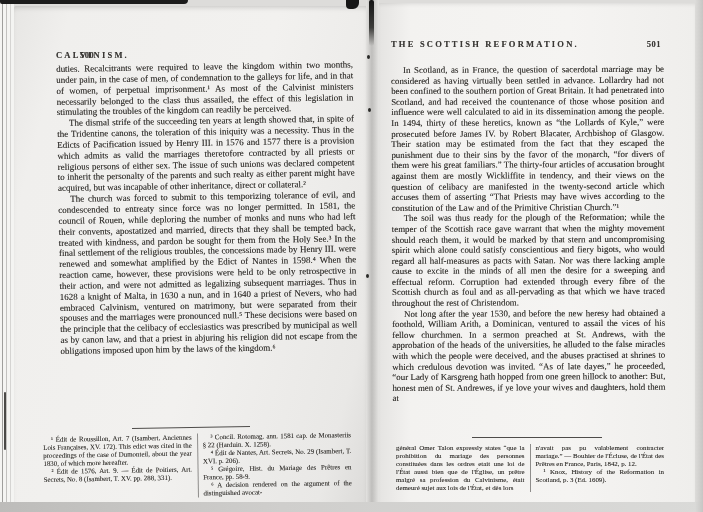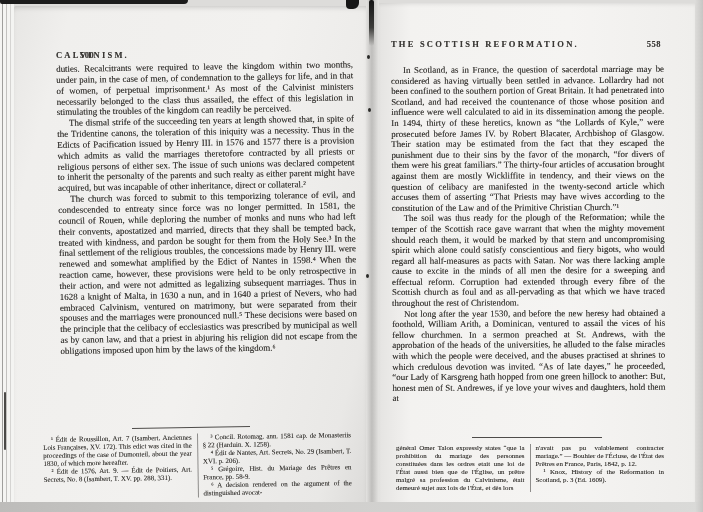--- a/index.html
+++ b/index.html
@@ -111,21 +111,21 @@
   <div class="gutter"></div>
   <div class="spine-top"></div>
   <div class="top-blob"></div>
   <div class="speck s1"></div>
   <div class="speck s2"></div>
   <div class="speck s3"></div>
 
   <div class="page page-right">
     <div class="header">
       <span class="title">THE SCOTTISH REFORMATION.</span>
-      <span class="num">558</span>
+      <span class="num">501</span>
     </div>
     <div class="body">
       <p>In Scotland, as in France, the question of sacerdotal marriage may be considered as having virtually been settled in advance. Lollardry had not been confined to the southern portion of Great Britain. It had penetrated into Scotland, and had received the countenance of those whose position and influence were well calculated to aid in its dissemination among the people. In 1494, thirty of these heretics, known as “the Lollards of Kyle,” were prosecuted before James IV. by Robert Blacater, Archbishop of Glasgow. Their station may be estimated from the fact that they escaped the punishment due to their sins by the favor of the monarch, “for divers of them were his great familiars.” The thirty-four articles of accusation brought against them are mostly Wickliffite in tendency, and their views on the question of celibacy are manifested in the twenty-second article which accuses them of asserting “That Priests may have wives according to the constitution of the Law and of the Primitive Christian Church.”¹</p>
       <p>The soil was thus ready for the plough of the Reformation; while the temper of the Scottish race gave warrant that when the mighty movement should reach them, it would be marked by that stern and uncompromising spirit which alone could satisfy conscientious and fiery bigots, who would regard all half-measures as pacts with Satan. Nor was there lacking ample cause to excite in the minds of all men the desire for a sweeping and effectual reform. Corruption had extended through every fibre of the Scottish church as foul and as all-pervading as that which we have traced throughout the rest of Christendom.</p>
       <p>Not long after the year 1530, and before the new heresy had obtained a foothold, William Arith, a Dominican, ventured to assail the vices of his fellow churchmen. In a sermon preached at St. Andrews, with the approbation of the heads of the universities, he alluded to the false miracles with which the people were deceived, and the abuses practised at shrines to which credulous devotion was invited. “As of late dayes,” he proceeded, “our Lady of Karsgreng hath hopped from one green hillock to another: But, honest men of St. Andrewes, if ye love your wives and daughters, hold them at</p>
     </div>
     <div class="fnsep"></div>
     <div class="footnotes">
       <div class="fncol">
         <p class="cont">général Omer Talon expressly states “que la prohibition du mariage des personnes constituées dans les ordres etait une loi de l'État aussi bien que de l'Église, un prêtre malgré sa profession du Calvinisme, était demeuré sujet aux lois de l'État, et dès lors</p>

